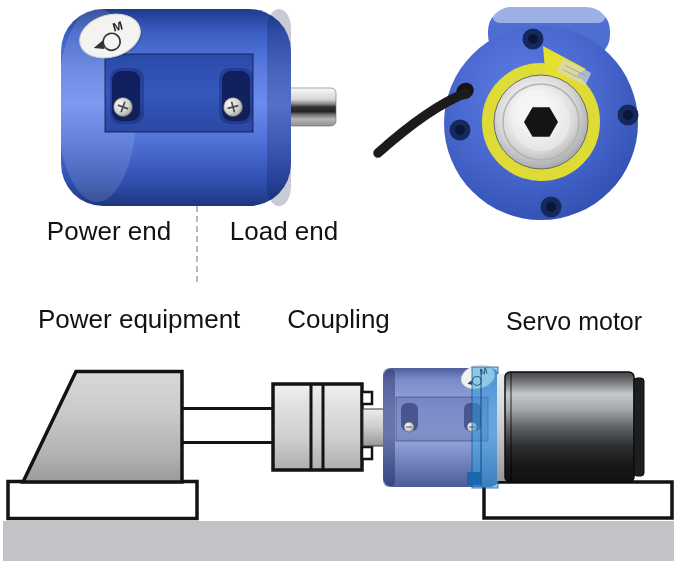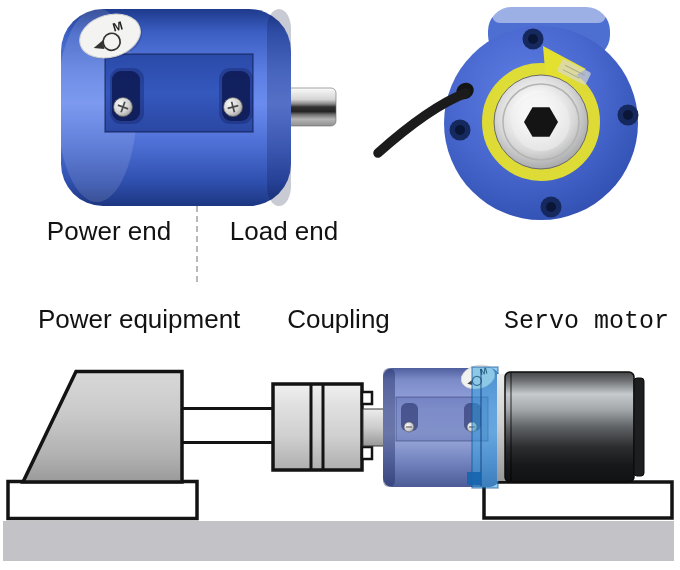--- a/index.html
+++ b/index.html
@@ -163,21 +163,21 @@
       <path d="M 106,88 C 85,96 55,115 18,148" fill="none" stroke-width="9.5" stroke-linecap="round" stroke="#1b1b1b"></path>
     </g>
   </svg>
 
   <div class="lbl" style="left:45px;top:217px;width:128px;">Power end</div>
   <div class="divider"></div>
   <div class="lbl" style="left:226px;top:217px;width:116px;">Load end</div>
 
   <div class="lbl" style="left:38px;top:305px;width:195px;">Power equipment</div>
   <div class="lbl" style="left:270px;top:305px;width:105px;margin-left:16px;">Coupling</div>
-  <div class="lbl small" style="left:504px;top:308px;width:140px;font-family:Liberation Mono, monospace;">Servo motor</div>
+  <div class="lbl small" style="left:504px;top:308px;width:140px;">Servo motor</div>
 
   <svg style="left:0;top:345px;" width="680" height="225" viewBox="0 0 680 225">
     <defs>
       <linearGradient id="trapGrad" x1="0" y1="0" x2="0" y2="1">
         <stop offset="0" stop-color="#d8d8d8"></stop>
           <stop offset="0.35" stop-color="#cbcbcb"></stop>
         <stop offset="0.75" stop-color="#b2b2b2"></stop>
           <stop offset="1" stop-color="#9a9a9a"></stop>
       </linearGradient>
       <linearGradient id="coupGrad" x1="0" y1="0" x2="0" y2="1">

